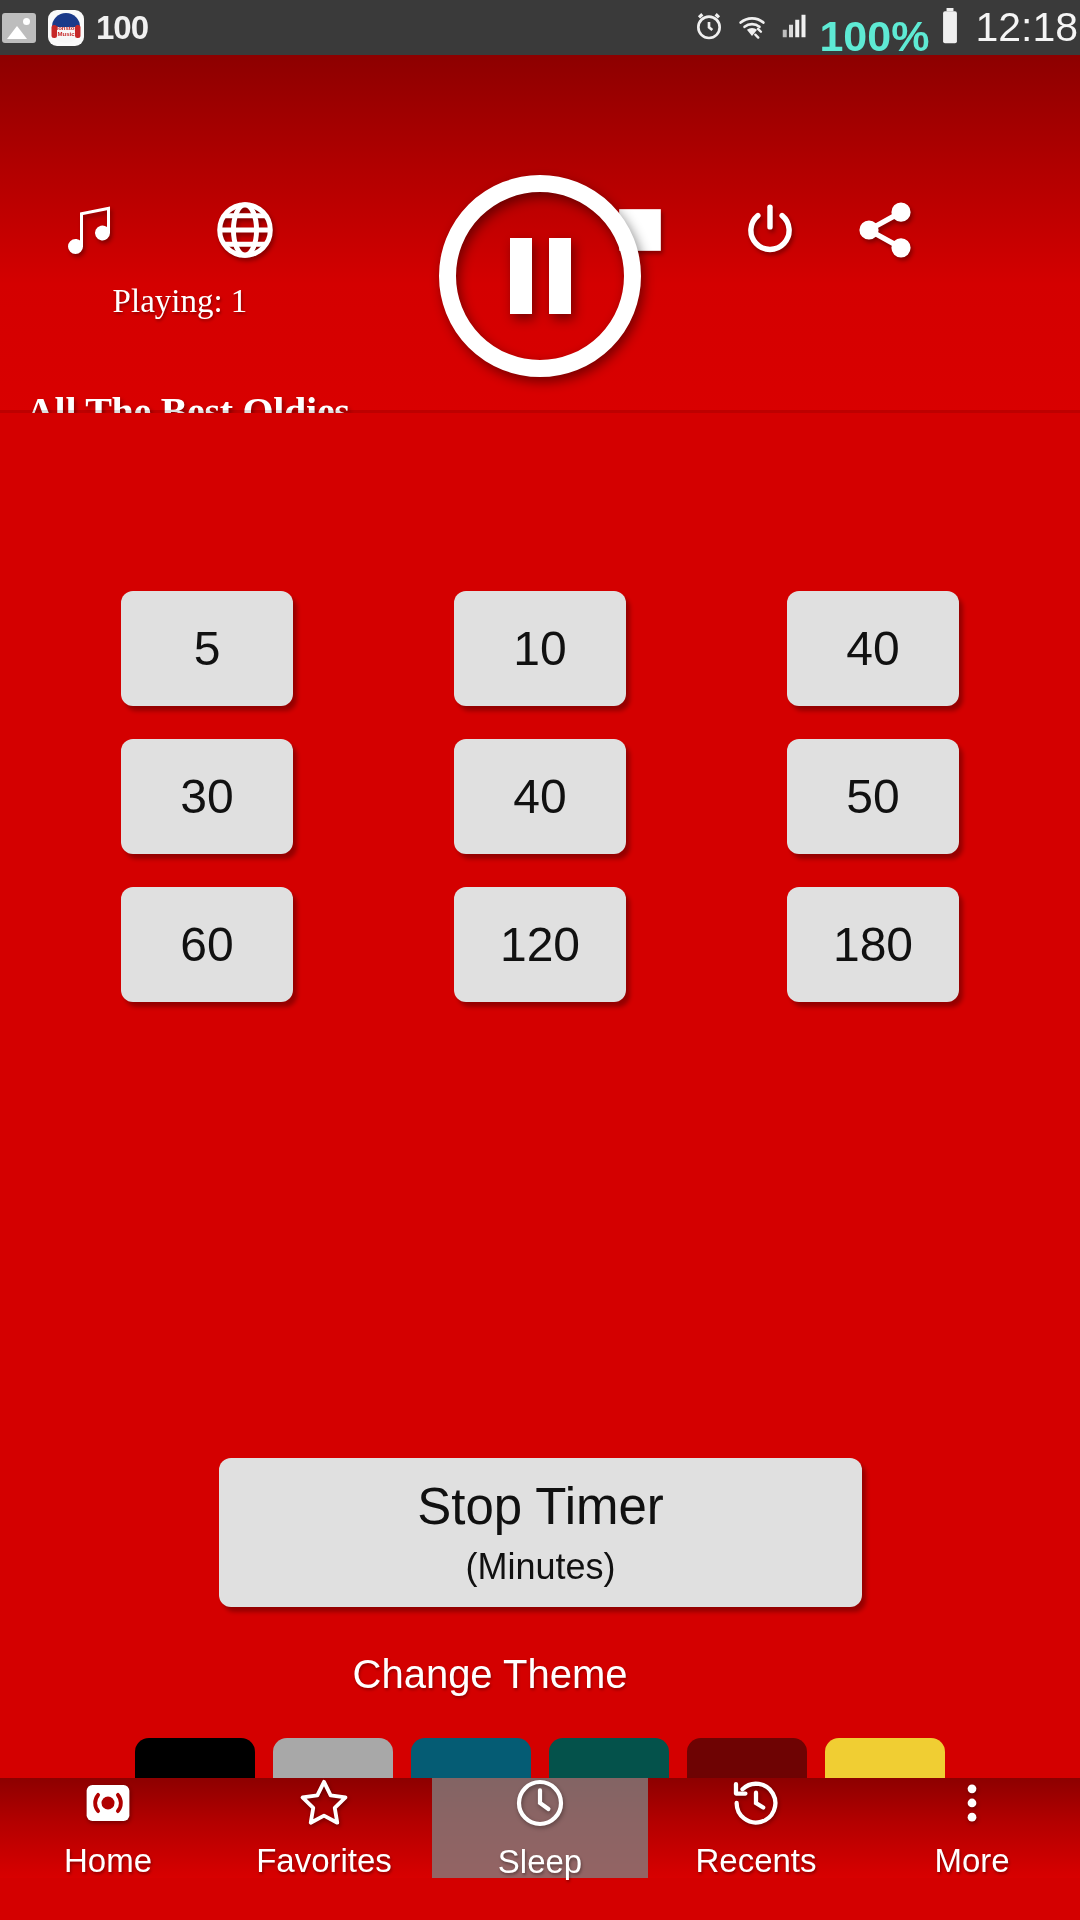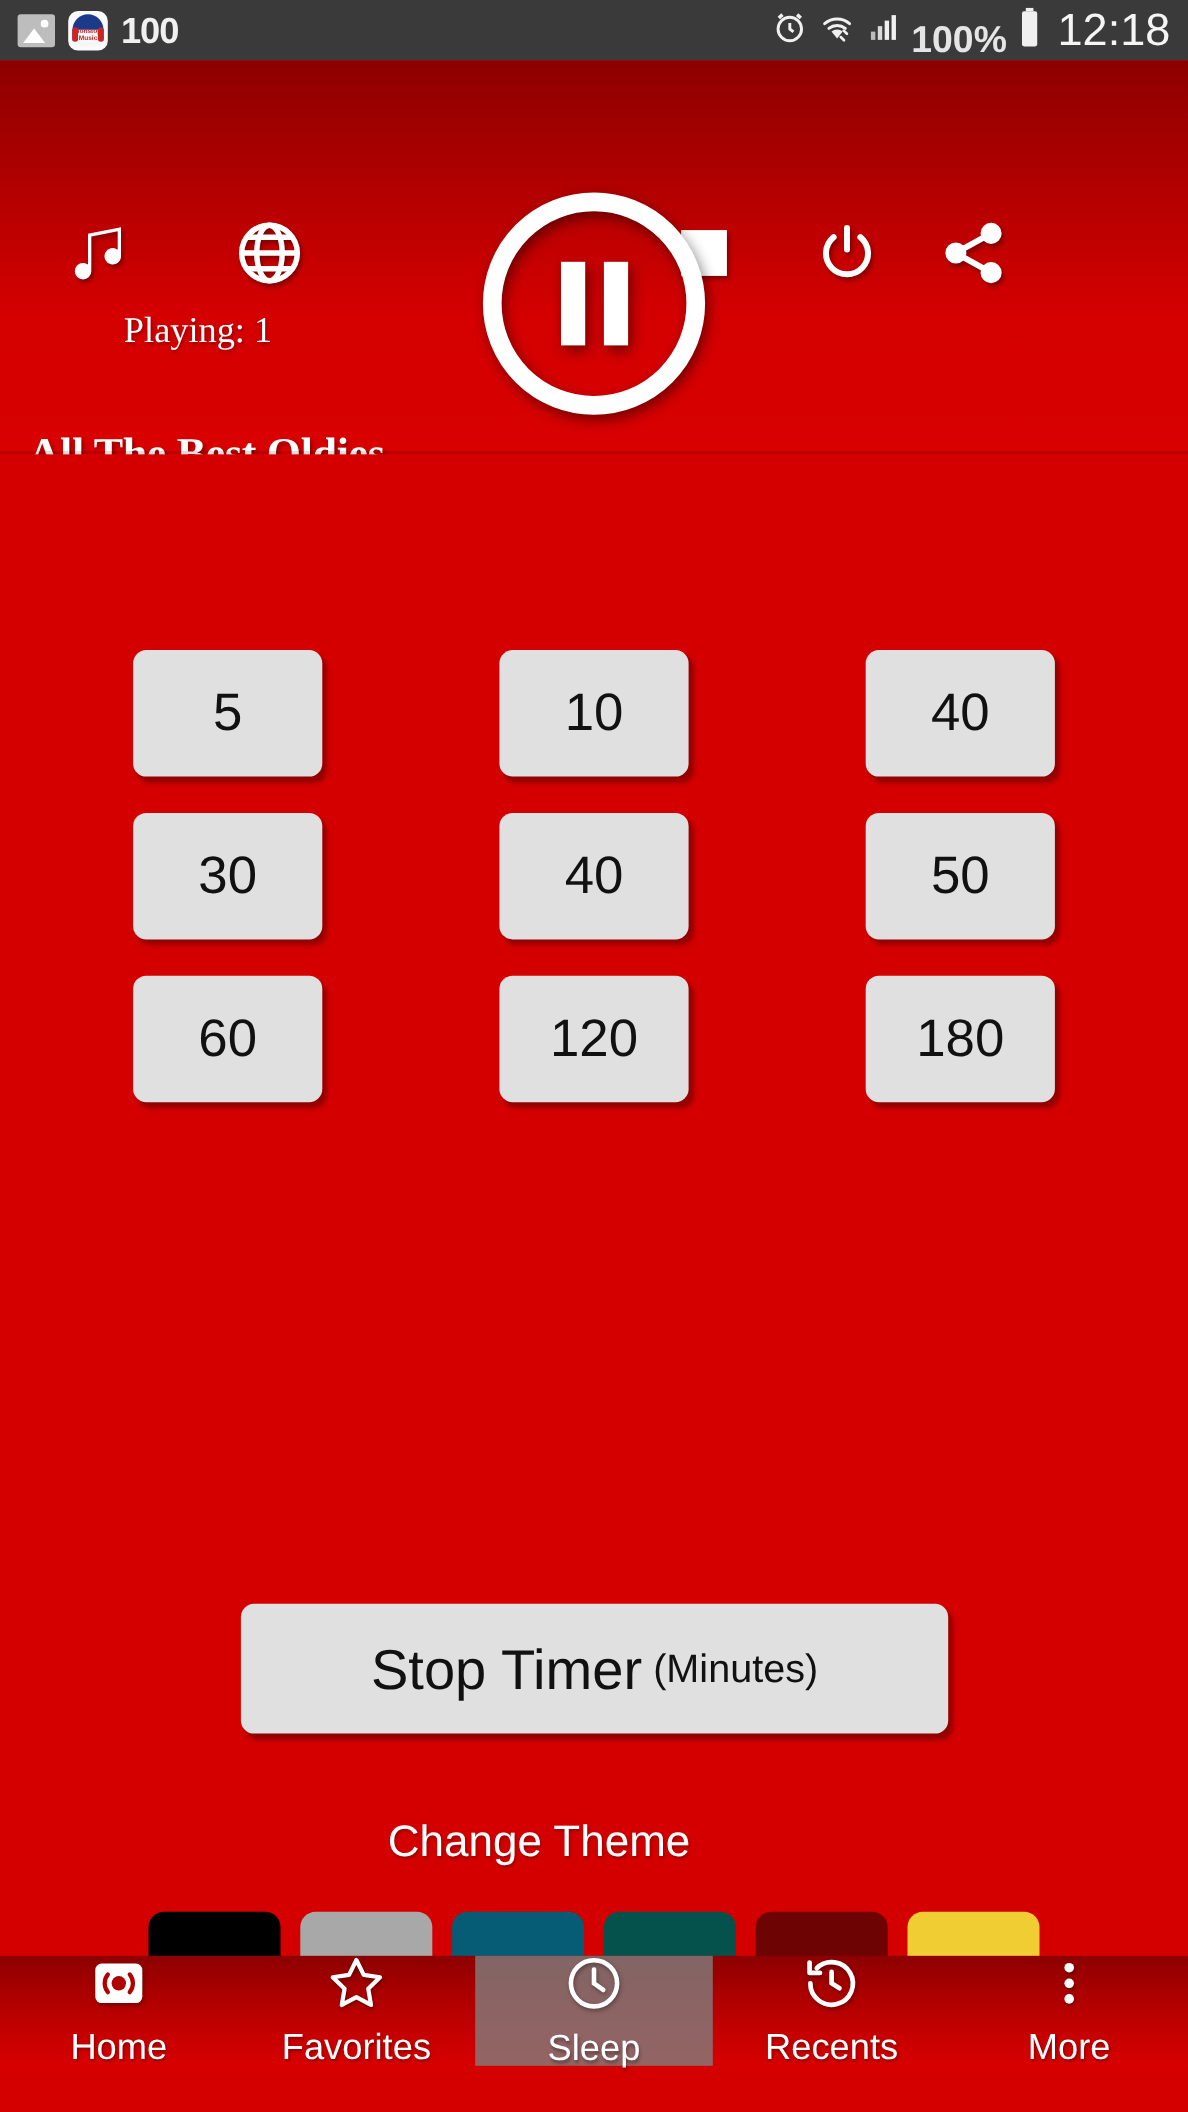--- a/index.html
+++ b/index.html
@@ -8,27 +8,27 @@
     font-family:"Liberation Sans", sans-serif;
     background:#d40000;
     overflow:hidden;
     position:relative;
   }
 
   
   #statusbar{
     position:absolute; top:0; left:0; width:1080px; height:55px;
     background:#3a3a3a; display:flex; align-items:center;
-    padding:0 16px; color:#f2f2f2;
+    padding:0 2px; color:#f2f2f2;
   }
   .sb-left{ display:flex; align-items:center; gap:12px; }
   .sb-right{ margin-left:auto; display:flex; align-items:center; gap:10px; }
   .sb-text{ font-size:33px; font-weight:bold; letter-spacing:-1px; color:#f0f0f0; }
   .sb-time{ font-size:41px; font-weight:normal; color:#f5f5f5; margin-left:4px;}
-  .sb-pct{ font-size:34px; font-weight:bold; color:#e5e5e5;margin-top:18px;}
+  .sb-pct{ font-size:43px; font-weight:bold; color:#5eead4;margin-top:18px;}
   .img-ic{ width:34px; height:30px; background:#bdbdbd; border-radius:3px; position:relative;}
   .img-ic:after{ content:""; position:absolute; left:5px; bottom:4px; width:0;height:0;
     border-left:10px solid transparent;border-right:10px solid transparent;border-bottom:13px solid #fff;}
   .img-ic:before{ content:""; position:absolute; right:6px; top:5px; width:7px;height:7px;border-radius:50%;background:#fff;}
   .app-ic{ width:36px;height:36px;border-radius:9px;background:#fafafa;
     display:flex;align-items:center;justify-content:center;overflow:hidden;}
 
   
   #header{
     position:absolute; top:55px; left:0; width:1080px; height:358px;
@@ -67,24 +67,24 @@
   .timer-grid{ position:absolute; top:178px; left:0; width:1080px; }
   .timer-row{ display:flex; justify-content:center; gap:161px; margin-bottom:33px;}
   .tbtn{
     width:172px; height:115px; background:#e0e0e0; border-radius:12px;
     display:flex; align-items:center; justify-content:center;
     font-size:48px; color:#111; box-shadow:4px 5px 4px rgba(0,0,0,0.30);
     border:none; font-family:"Liberation Sans", sans-serif;
   }
 
   #stop-timer-btn{
-    position:absolute; top:1045px; left:219px; width:643px; height:118px;
+    position:absolute; top:1045px; left:219px; width:643px; height:149px;
     background:#e0e0e0; border-radius:12px; box-shadow:4px 5px 4px rgba(0,0,0,0.30);
-    display:flex; align-items:center; justify-content:center; gap:10px;
-    border:none; font-family:"Liberation Sans", sans-serif;
+    display:flex; justify-content:center; gap:10px;
+    border:none; font-family:"Liberation Sans", sans-serif;flex-direction:column;
   }
   #stop-timer-btn .big{ font-size:51px; color:#111; }
   #stop-timer-btn .small{ font-size:36px; color:#111; }
 
   .theme-label{
     position:absolute; top:1239px; left:0; width:980px; text-align:center;
     font-size:40px; color:#fff; text-shadow:1px 2px 3px rgba(0,0,0,.3);
   }
   .swatch-row{ position:absolute; top:1325px; left:0; width:1080px;
     display:flex; justify-content:center; gap:18px;}

